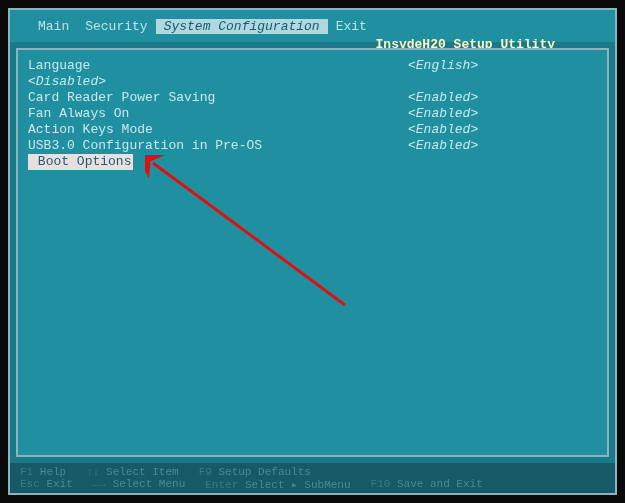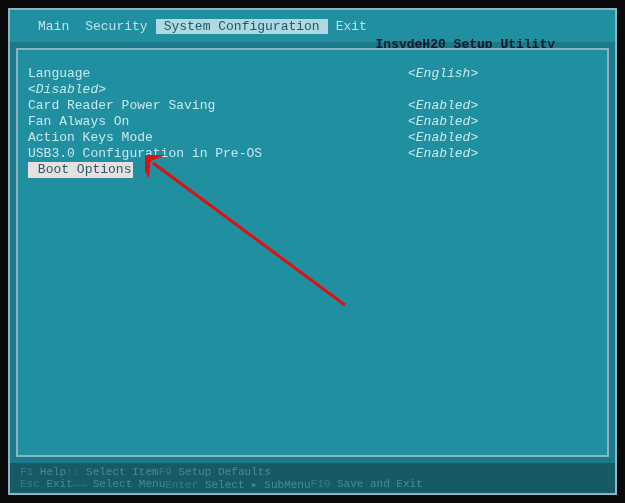--- a/index.html
+++ b/index.html
@@ -27,43 +27,44 @@
       background: #2090a0;
       color: #c0e0e8;
       display: flex;
       align-items: center;
       height: 32px;
       position: relative;
     }
     .title-right {
       position: absolute;
       right: 60px;
-      color: #0f172a;
+      color: #fef9c3;
       font-weight: bold;
       margin-top: 36px;
     }
     .tabs {
       display: flex;
       padding-left: 20px;
     }
     .tab {
       padding: 0 8px;
       color: #c0e0e8;
       cursor: pointer;
     }
     .tab.active {
       background: #b0d8e0;
       color: #1a5a6a;
+      font-style: italic;
     }
     .content-area {
       flex: 1;
       background: #2090a0;
       border: 2px solid #8ab5c0;
       margin: 6px;
-      padding: 16px 10px;
+      padding: 8px 10px;
       position: relative;
       color: #c8e8f0;
     }
     .setting-row {
       display: flex;
       height: 16px;
       line-height: 16px;
     }
     .setting-label {
       flex: 0 0 380px;
@@ -86,20 +87,21 @@
       color: #4a8a95;
       height: 30px;
       padding: 0 10px;
       display: flex;
       flex-direction: column;
       justify-content: center;
       font-size: 11px;
     }
     .footer-row {
       display: flex;
+      gap: 20px;
     }
     .footer-item {
       white-space: nowrap;
     }
     .hotkey { color: #3a7a85; }
     .arrow-annotation {
       position: absolute;
       top: 155px;
       left: 145px;
       pointer-events: none;

